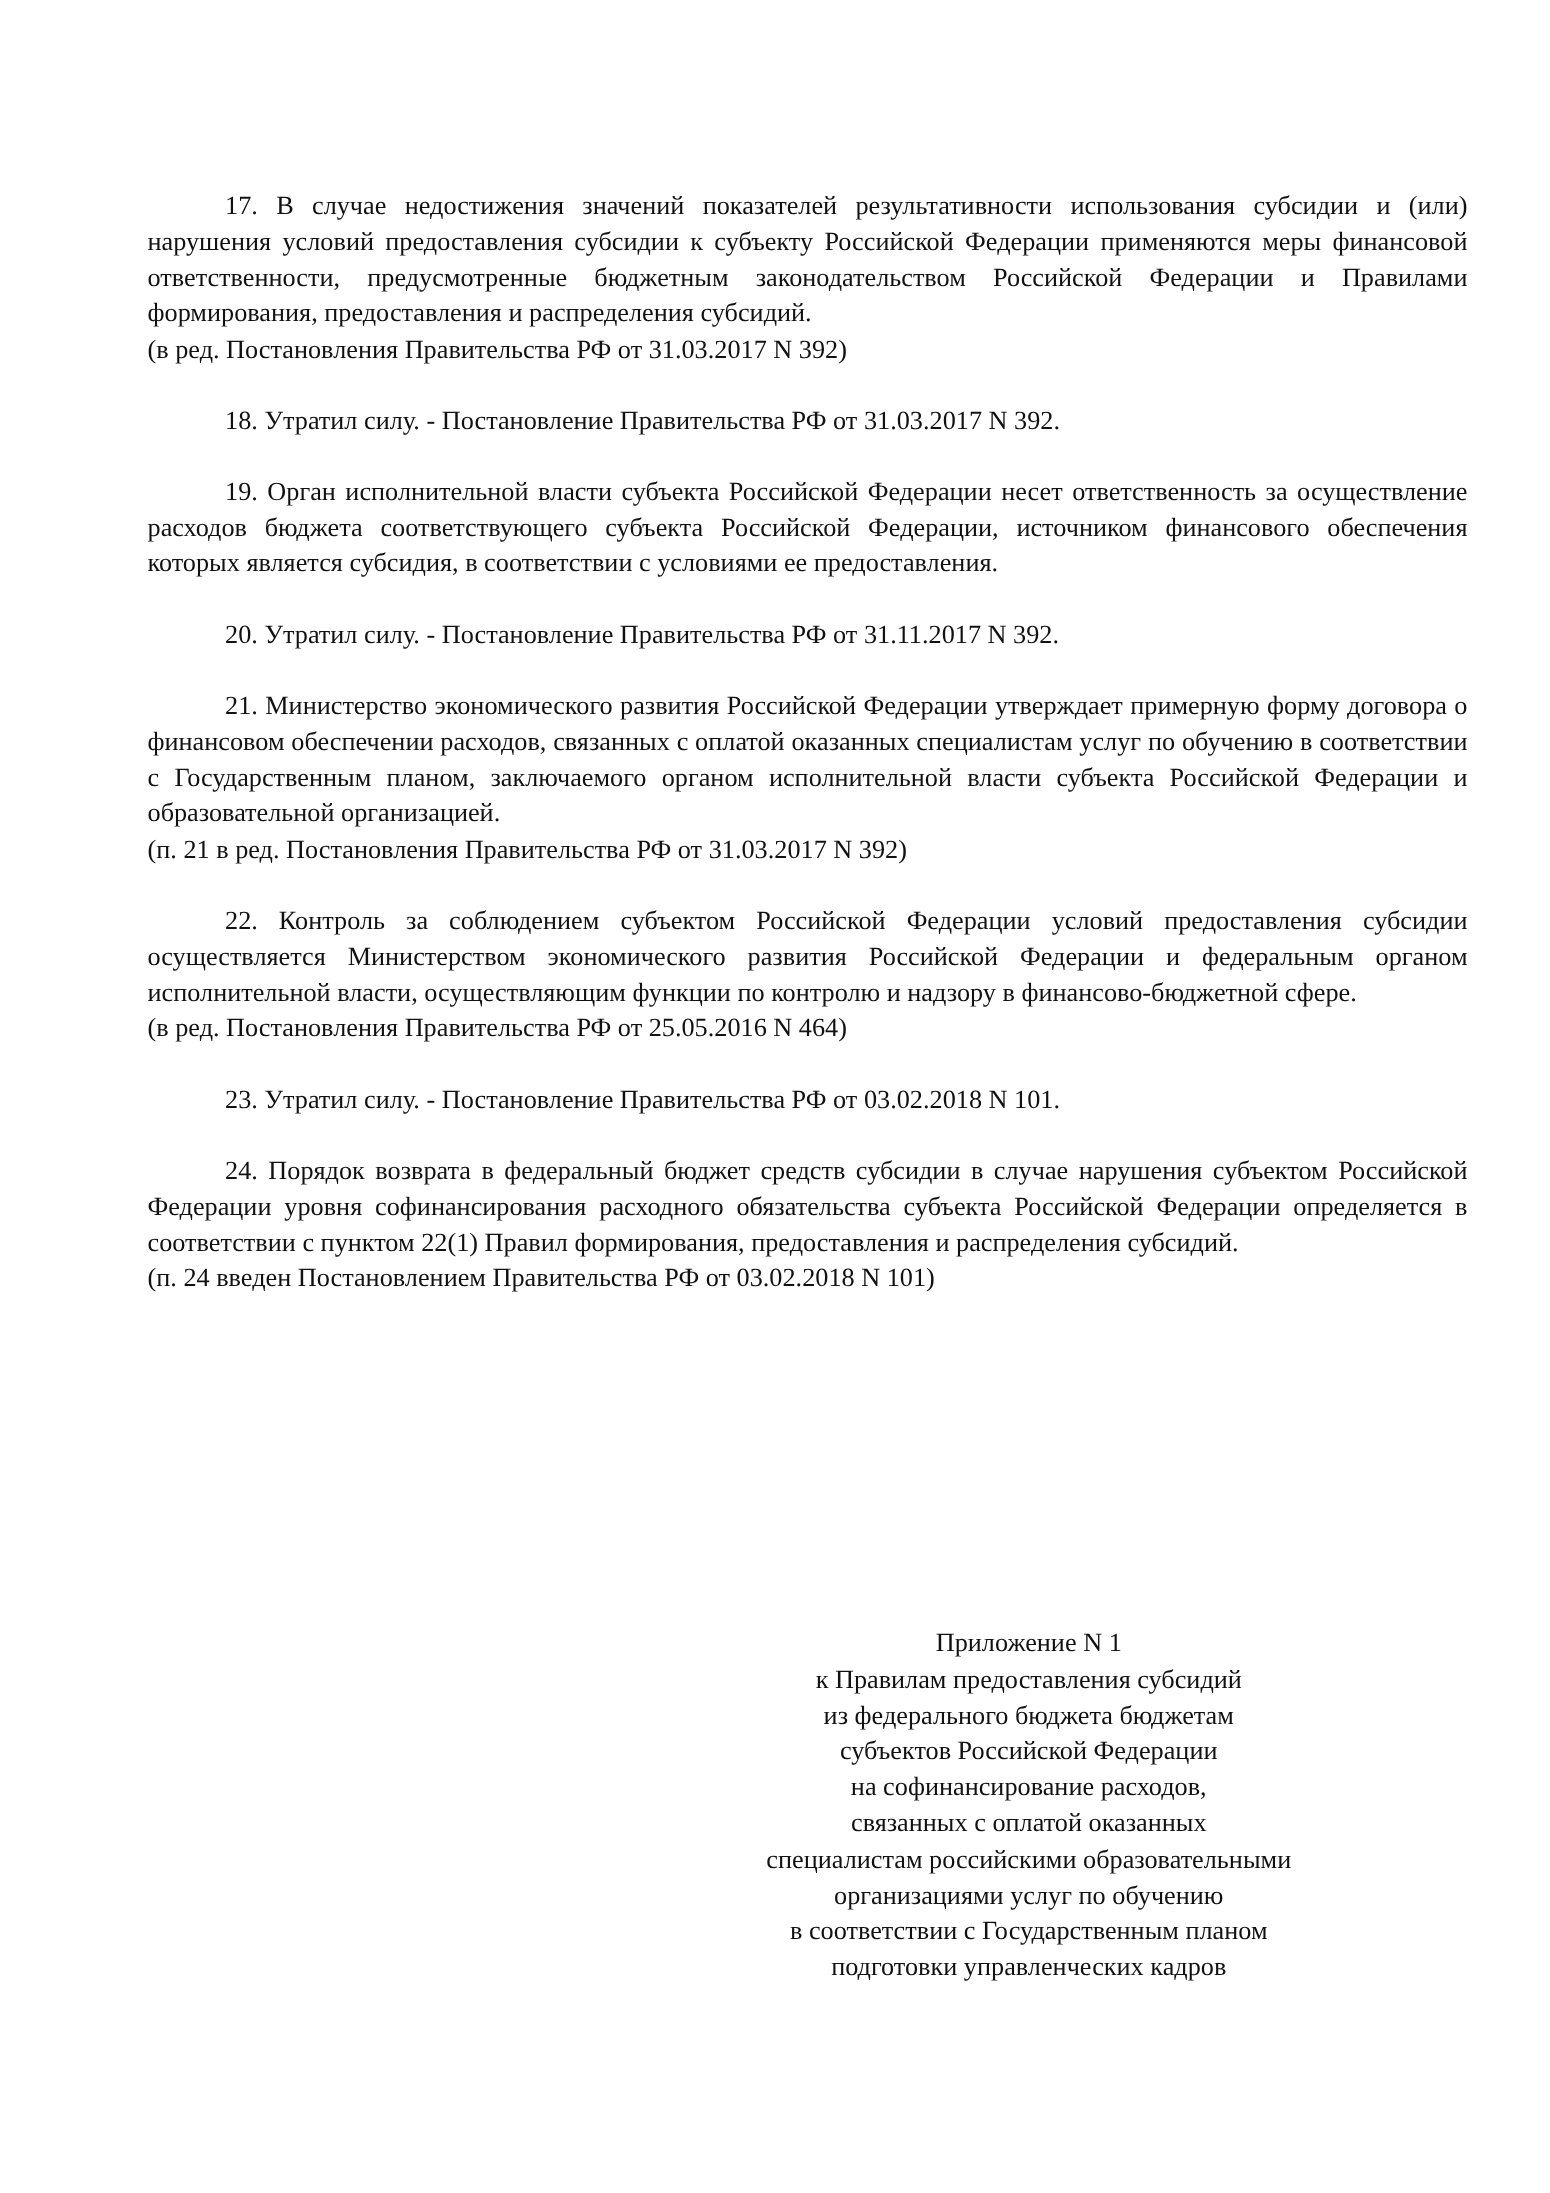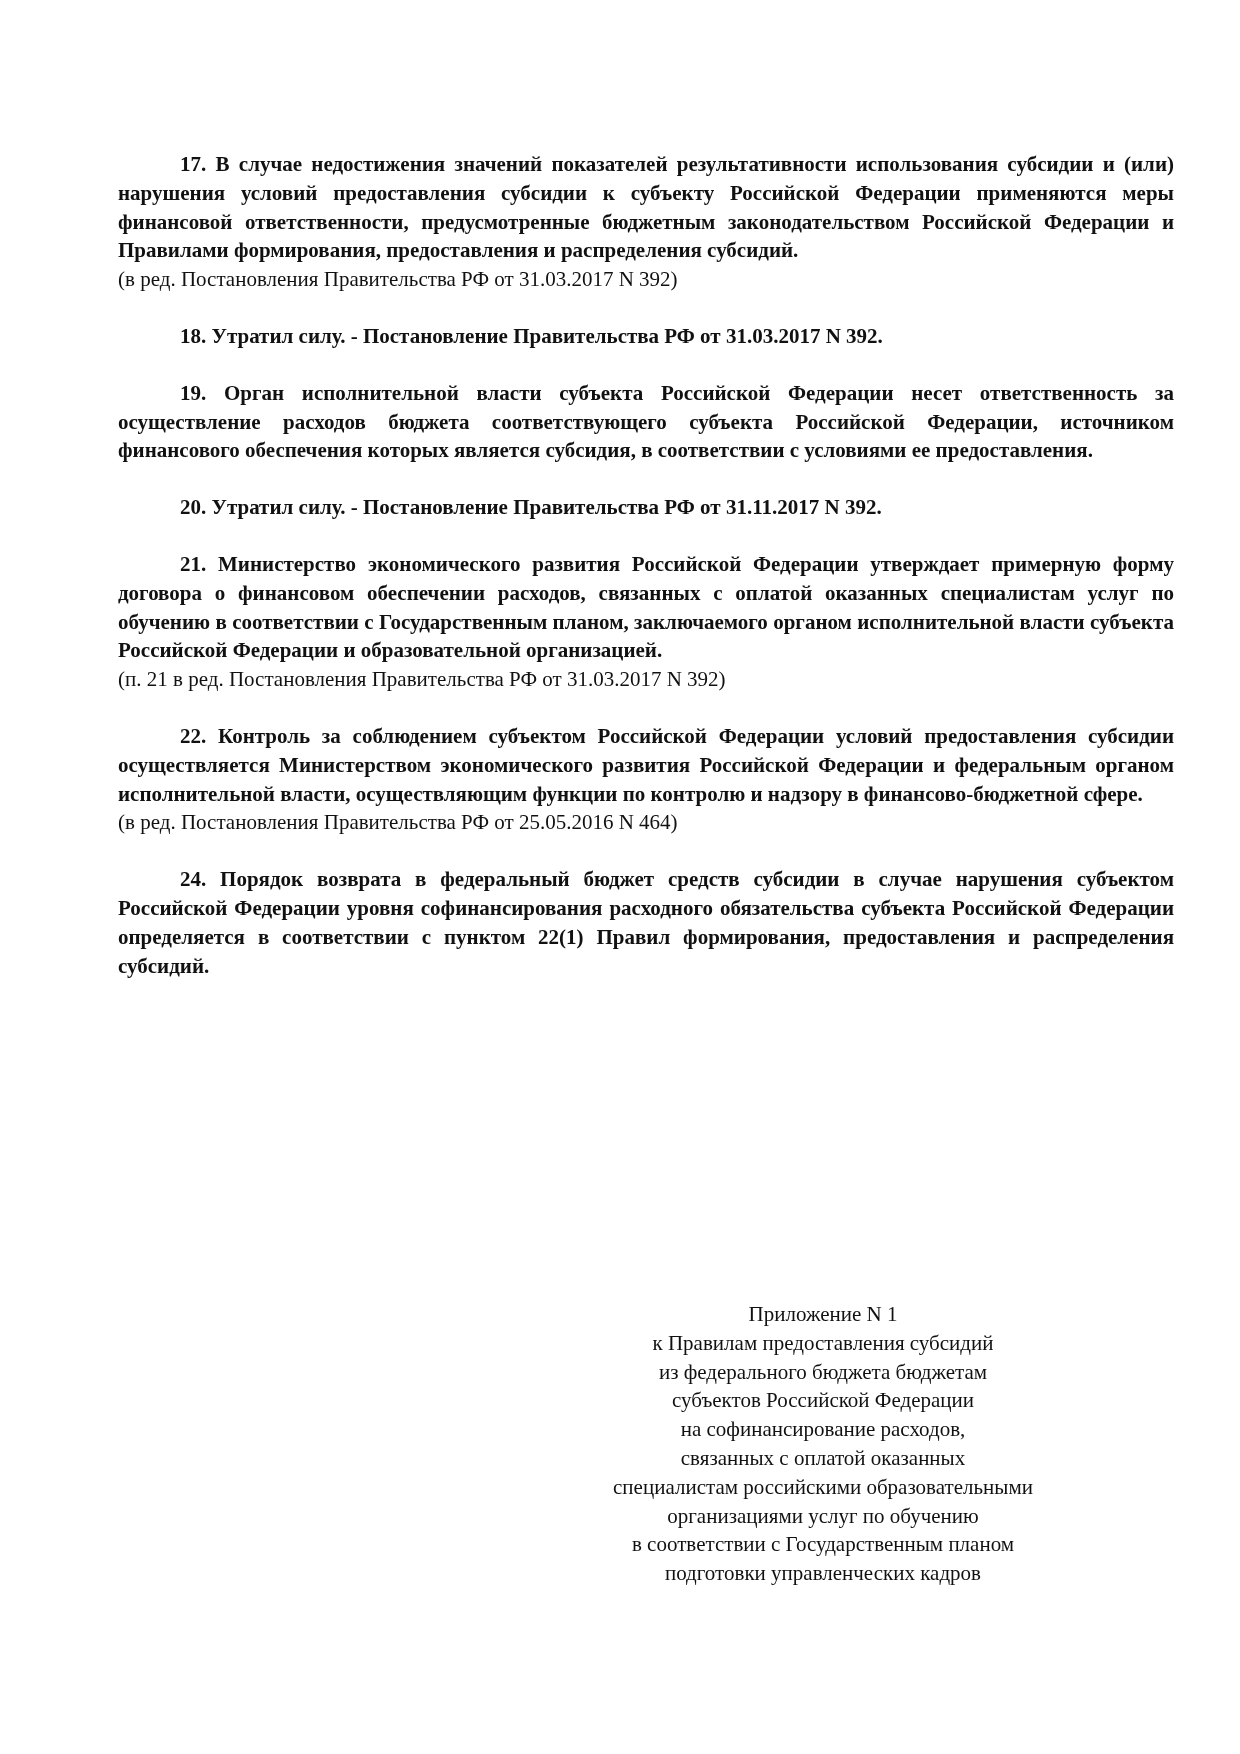--- a/index.html
+++ b/index.html
@@ -5,21 +5,21 @@
   html, body { margin: 0; padding: 0; background: #ffffff; }
   body {
     width: 1240px; height: 1754px; position: relative; overflow: hidden;
     font-family: "Liberation Serif", "DejaVu Serif", serif;
     color: #111111;
   }
   .page {
     position: absolute; left: 118px; top: 150px; width: 1056px;
     font-size: 21px; line-height: 28.8px;
   }
-  .para { text-align: justify; text-indent: 62px; margin: 0; font-weight: bold; }
+  .para { text-align: justify; text-indent: 62px; margin: 0; }
   .note { margin: 0; text-indent: 0; text-align: left; }
   .block { margin-bottom: 28px; }
   .appendix {
     position: absolute; right: 67px; top: 1300px; width: 700px;
     text-align: center; font-size: 21px; line-height: 28.8px;
   }
   .appendix div { white-space: nowrap; }
 </style>
 </head>
 <body>
@@ -40,21 +40,25 @@
   </div>
   <div class="block">
     <p class="para">21. Министерство экономического развития Российской Федерации утверждает примерную форму договора о финансовом обеспечении расходов, связанных с оплатой оказанных специалистам услуг по обучению в соответствии с Государственным планом, заключаемого органом исполнительной власти субъекта Российской Федерации и образовательной организацией.</p>
     <p class="note">(п. 21 в ред. Постановления Правительства РФ от 31.03.2017 N 392)</p>
   </div>
   <div class="block">
     <p class="para">22. Контроль за соблюдением субъектом Российской Федерации условий предоставления субсидии осуществляется Министерством экономического развития Российской Федерации и федеральным органом исполнительной власти, осуществляющим функции по контролю и надзору в финансово-бюджетной сфере.</p>
     <p class="note">(в ред. Постановления Правительства РФ от 25.05.2016 N 464)</p>
   </div>
   <div class="block">
+    <p class="para">23. Утратил силу. - Постановление Правительства РФ от 03.02.2018 N 101.</p>
+  </div>
+  <div class="block">
     <p class="para">24. Порядок возврата в федеральный бюджет средств субсидии в случае нарушения субъектом Российской Федерации уровня софинансирования расходного обязательства субъекта Российской Федерации определяется в соответствии с пунктом 22(1) Правил формирования, предоставления и распределения субсидий.</p>
+    <p class="note">(п. 24 введен Постановлением Правительства РФ от 03.02.2018 N 101)</p>
   </div>
 </div>
 
 <div class="appendix">
   <div>Приложение N 1</div>
   <div>к Правилам предоставления субсидий</div>
   <div>из федерального бюджета бюджетам</div>
   <div>субъектов Российской Федерации</div>
   <div>на софинансирование расходов,</div>
   <div>связанных с оплатой оказанных</div>

